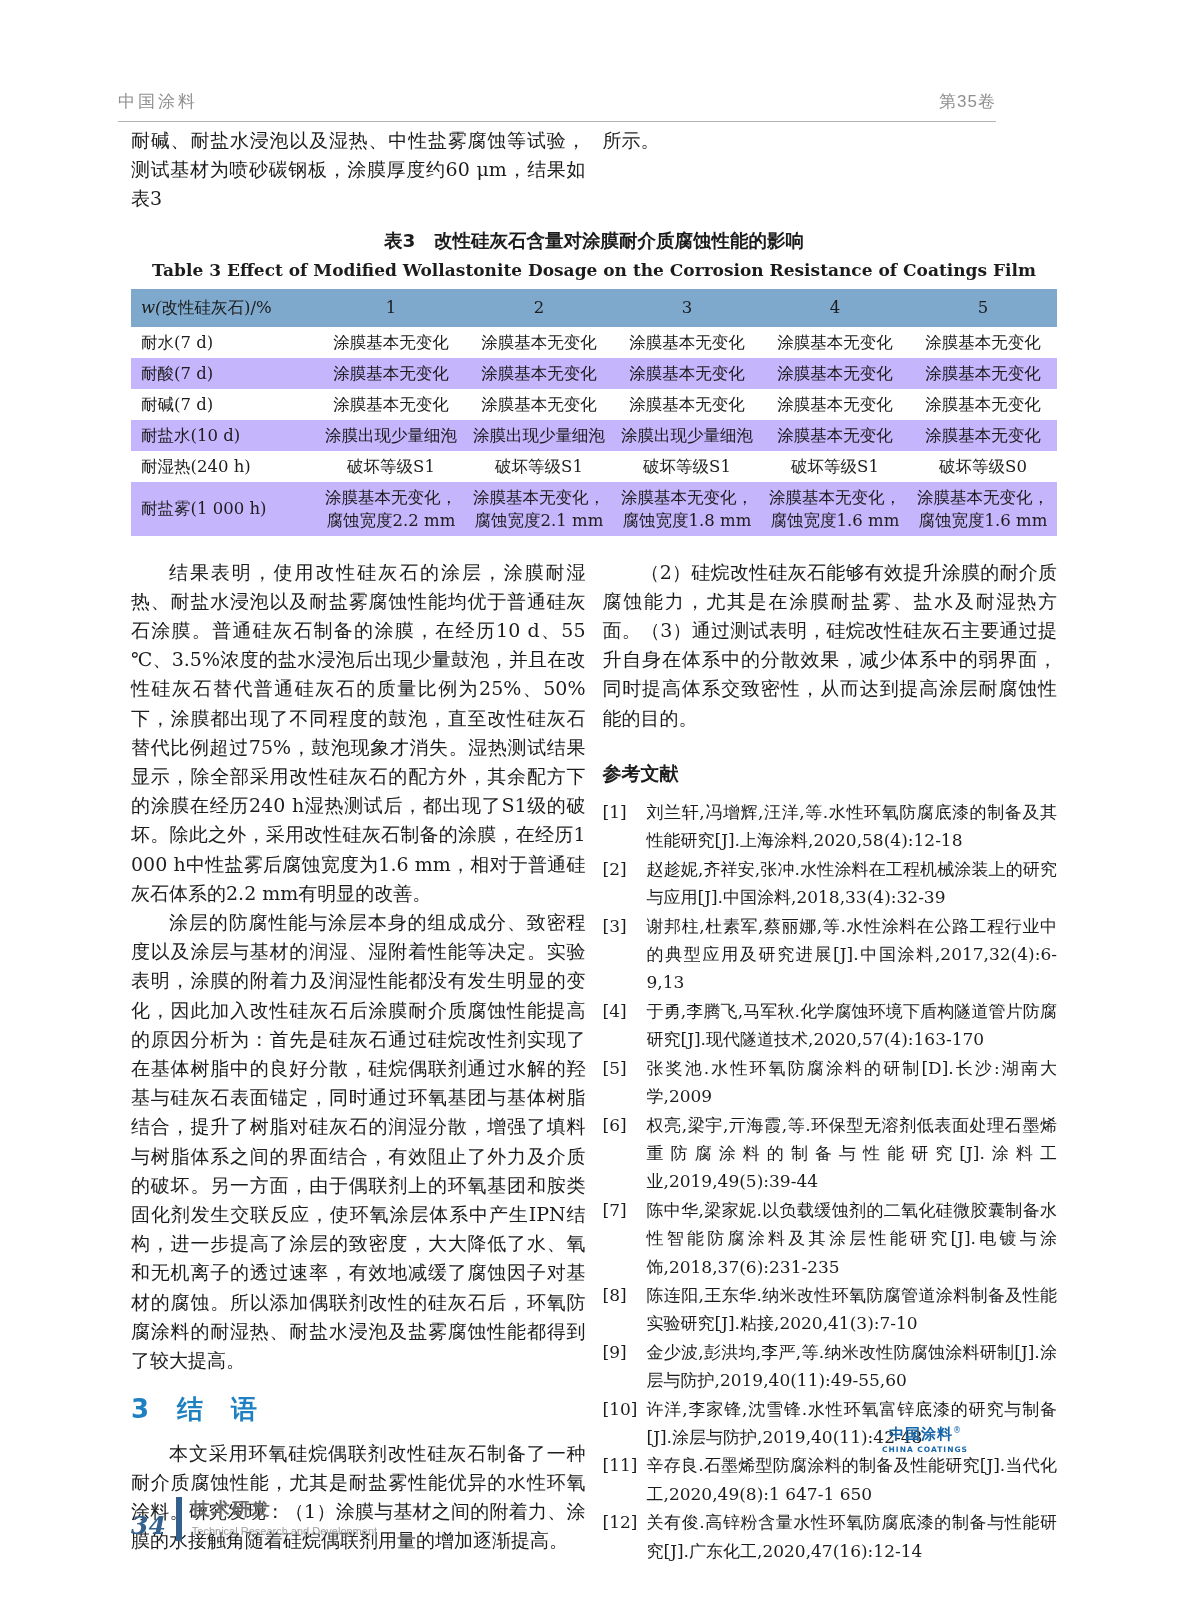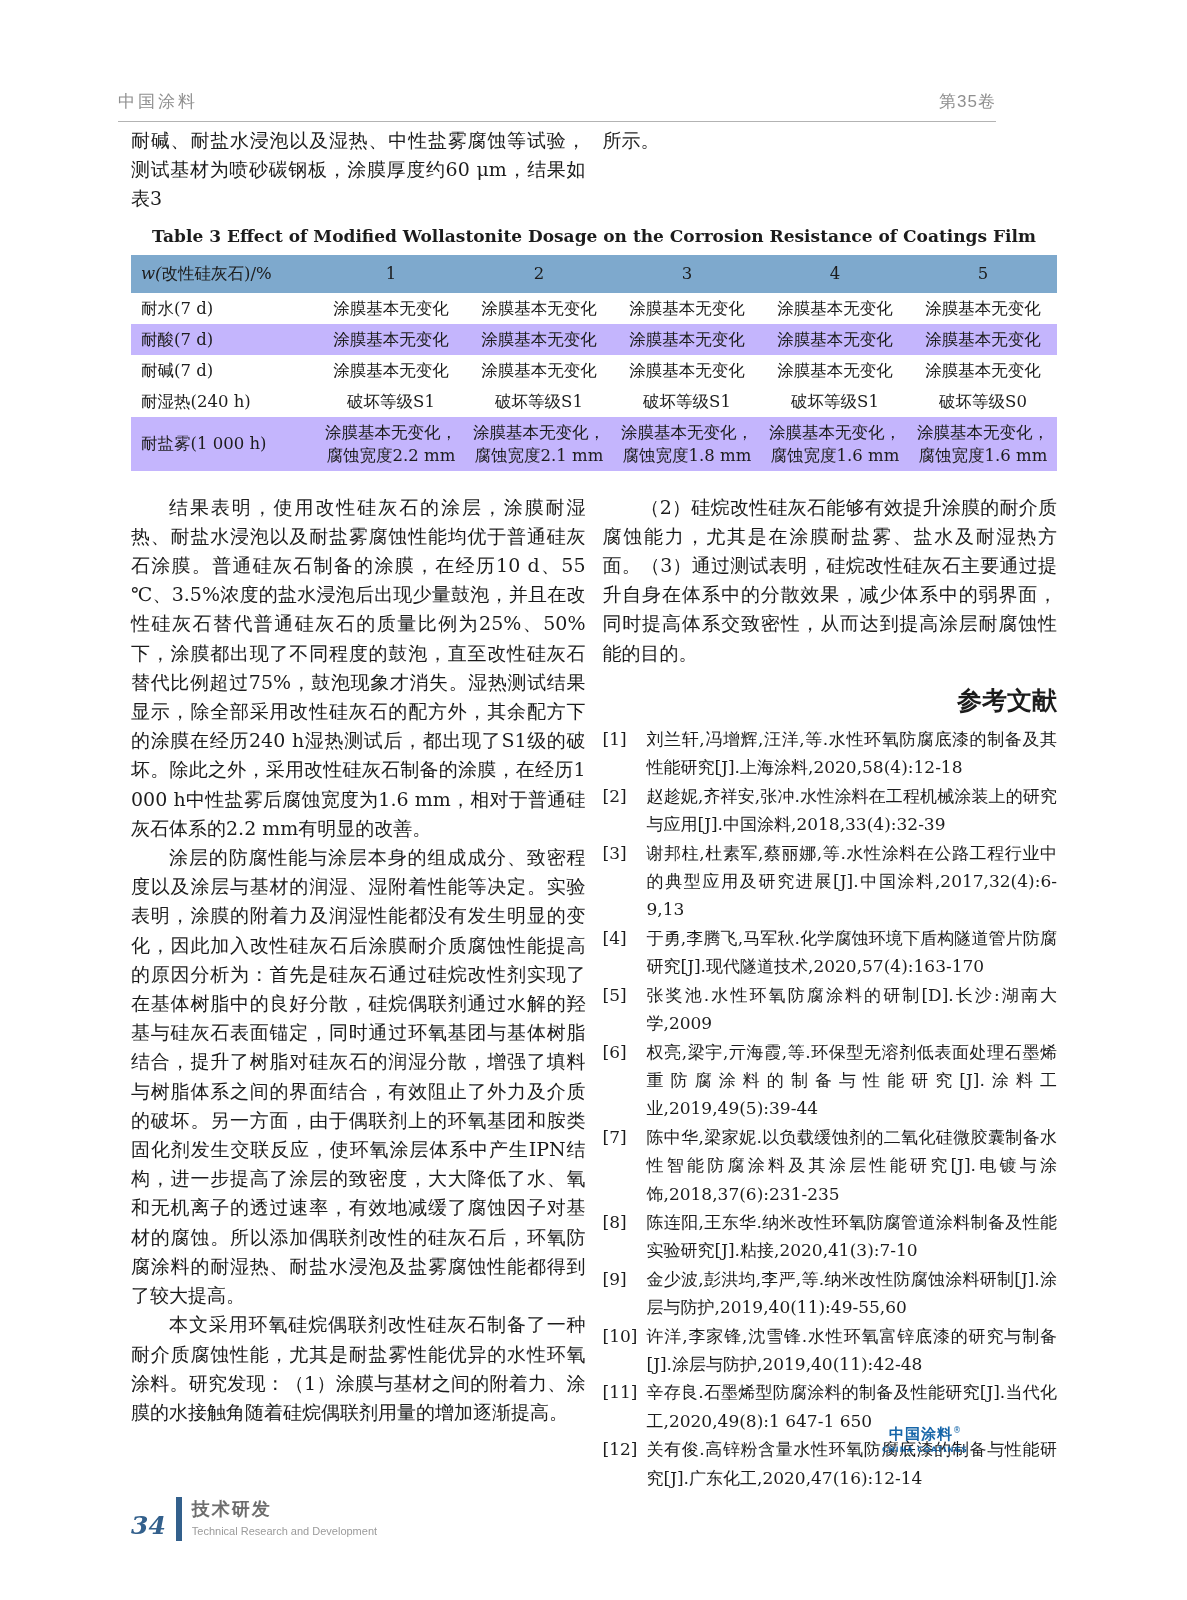--- a/index.html
+++ b/index.html
@@ -54,23 +54,23 @@
   table.ctable tr.shaded td{background:#c4b5fd;}
   .th-first::first-letter{font-style:italic;}
   
   .sec-head{
     color:#1e7fc1;font-weight:bold;font-size:26px;
     font-family:"DejaVu Sans","Liberation Sans",sans-serif;
     margin:20px 0 14px 0;letter-spacing:1px;
   }
   
   .ref-head{
-    text-align:right;font-weight:bold;font-size:25px;
-    font-family:"DejaVu Sans","Liberation Sans",sans-serif;
-    margin:18px 0 10px 0;
+    text-align:left;font-weight:bold;font-size:19px;
+    font-family:"DejaVu Sans","Liberation Sans",sans-serif;
+    margin:26px 0 10px 0;
   }
   .ref-item{
     display:flex;font-size:17px;line-height:28.4px;text-align:justify;
   }
   .ref-num{flex:0 0 44px;}
   .ref-text{flex:1;}
   
   .footer{
     position:absolute;left:131px;top:1497px;
     display:flex;align-items:stretch;height:44px;
@@ -114,20 +114,21 @@
     <div class="twocol intro bodytext">
       <div class="col">
         <p>耐碱、耐盐水浸泡以及湿热、中性盐雾腐蚀等试验，测试基材为喷砂碳钢板，涂膜厚度约60 μm，结果如表3</p>
       </div>
       <div class="col">
         <p>所示。</p>
       </div>
     </div>
 
     <div class="tablewrap">
+      <div class="tbl-title-cn">表3　改性硅灰石含量对涂膜耐介质腐蚀性能的影响</div>
       <div class="tbl-title-en">Table 3   Effect of Modified Wollastonite Dosage on the Corrosion Resistance of Coatings Film</div>
       <table class="ctable">
         <thead>
             <tr>
               <th class="th-first">w(改性硅灰石)/%</th>
               <th>1</th>
               <th>2</th>
               <th>3</th>
               <th>4</th>
               <th>5</th>
@@ -148,20 +149,28 @@
               <td>涂膜基本无变化</td>
               <td>涂膜基本无变化</td>
               <td>涂膜基本无变化</td>
               <td>涂膜基本无变化</td>
             </tr>
             <tr>
               <td>耐碱(7 d)</td>
               <td>涂膜基本无变化</td>
               <td>涂膜基本无变化</td>
               <td>涂膜基本无变化</td>
+              <td>涂膜基本无变化</td>
+              <td>涂膜基本无变化</td>
+            </tr>
+            <tr class="shaded">
+              <td>耐盐水(10 d)</td>
+              <td>涂膜出现少量细泡</td>
+              <td>涂膜出现少量细泡</td>
+              <td>涂膜出现少量细泡</td>
               <td>涂膜基本无变化</td>
               <td>涂膜基本无变化</td>
             </tr>
             <tr>
               <td>耐湿热(240 h)</td>
               <td>破坏等级S1</td>
               <td>破坏等级S1</td>
               <td>破坏等级S1</td>
               <td>破坏等级S1</td>
               <td>破坏等级S0</td>
@@ -176,20 +185,21 @@
             </tr>
           </tbody>
       </table>
     </div>
 
     <div class="twocol mt-gap">
 
       <div class="col bodytext">
         <p>结果表明，使用改性硅灰石的涂层，涂膜耐湿热、耐盐水浸泡以及耐盐雾腐蚀性能均优于普通硅灰石涂膜。普通硅灰石制备的涂膜，在经历10 d、55 ℃、3.5%浓度的盐水浸泡后出现少量鼓泡，并且在改性硅灰石替代普通硅灰石的质量比例为25%、50%下，涂膜都出现了不同程度的鼓泡，直至改性硅灰石替代比例超过75%，鼓泡现象才消失。湿热测试结果显示，除全部采用改性硅灰石的配方外，其余配方下的涂膜在经历240 h湿热测试后，都出现了S1级的破坏。除此之外，采用改性硅灰石制备的涂膜，在经历1 000 h中性盐雾后腐蚀宽度为1.6 mm，相对于普通硅灰石体系的2.2 mm有明显的改善。</p>
         <p>涂层的防腐性能与涂层本身的组成成分、致密程度以及涂层与基材的润湿、湿附着性能等决定。实验表明，涂膜的附着力及润湿性能都没有发生明显的变化，因此加入改性硅灰石后涂膜耐介质腐蚀性能提高的原因分析为：首先是硅灰石通过硅烷改性剂实现了在基体树脂中的良好分散，硅烷偶联剂通过水解的羟基与硅灰石表面锚定，同时通过环氧基团与基体树脂结合，提升了树脂对硅灰石的润湿分散，增强了填料与树脂体系之间的界面结合，有效阻止了外力及介质的破坏。另一方面，由于偶联剂上的环氧基团和胺类固化剂发生交联反应，使环氧涂层体系中产生IPN结构，进一步提高了涂层的致密度，大大降低了水、氧和无机离子的透过速率，有效地减缓了腐蚀因子对基材的腐蚀。所以添加偶联剂改性的硅灰石后，环氧防腐涂料的耐湿热、耐盐水浸泡及盐雾腐蚀性能都得到了较大提高。</p>
+        <div class="sec-head">3　结　语</div>
         <p>本文采用环氧硅烷偶联剂改性硅灰石制备了一种耐介质腐蚀性能，尤其是耐盐雾性能优异的水性环氧涂料。研究发现：（1）涂膜与基材之间的附着力、涂膜的水接触角随着硅烷偶联剂用量的增加逐渐提高。</p>
       </div>
 
       <div class="col bodytext">
         <p>（2）硅烷改性硅灰石能够有效提升涂膜的耐介质腐蚀能力，尤其是在涂膜耐盐雾、盐水及耐湿热方面。（3）通过测试表明，硅烷改性硅灰石主要通过提升自身在体系中的分散效果，减少体系中的弱界面，同时提高体系交致密性，从而达到提高涂层耐腐蚀性能的目的。</p>
         <div class="ref-head">参考文献</div>
         <div>
             <div class="ref-item">
               <span class="ref-num">[1]</span>
               <span class="ref-text">刘兰轩,冯增辉,汪洋,等.水性环氧防腐底漆的制备及其性能研究[J].上海涂料,2020,58(4):12-18</span>

